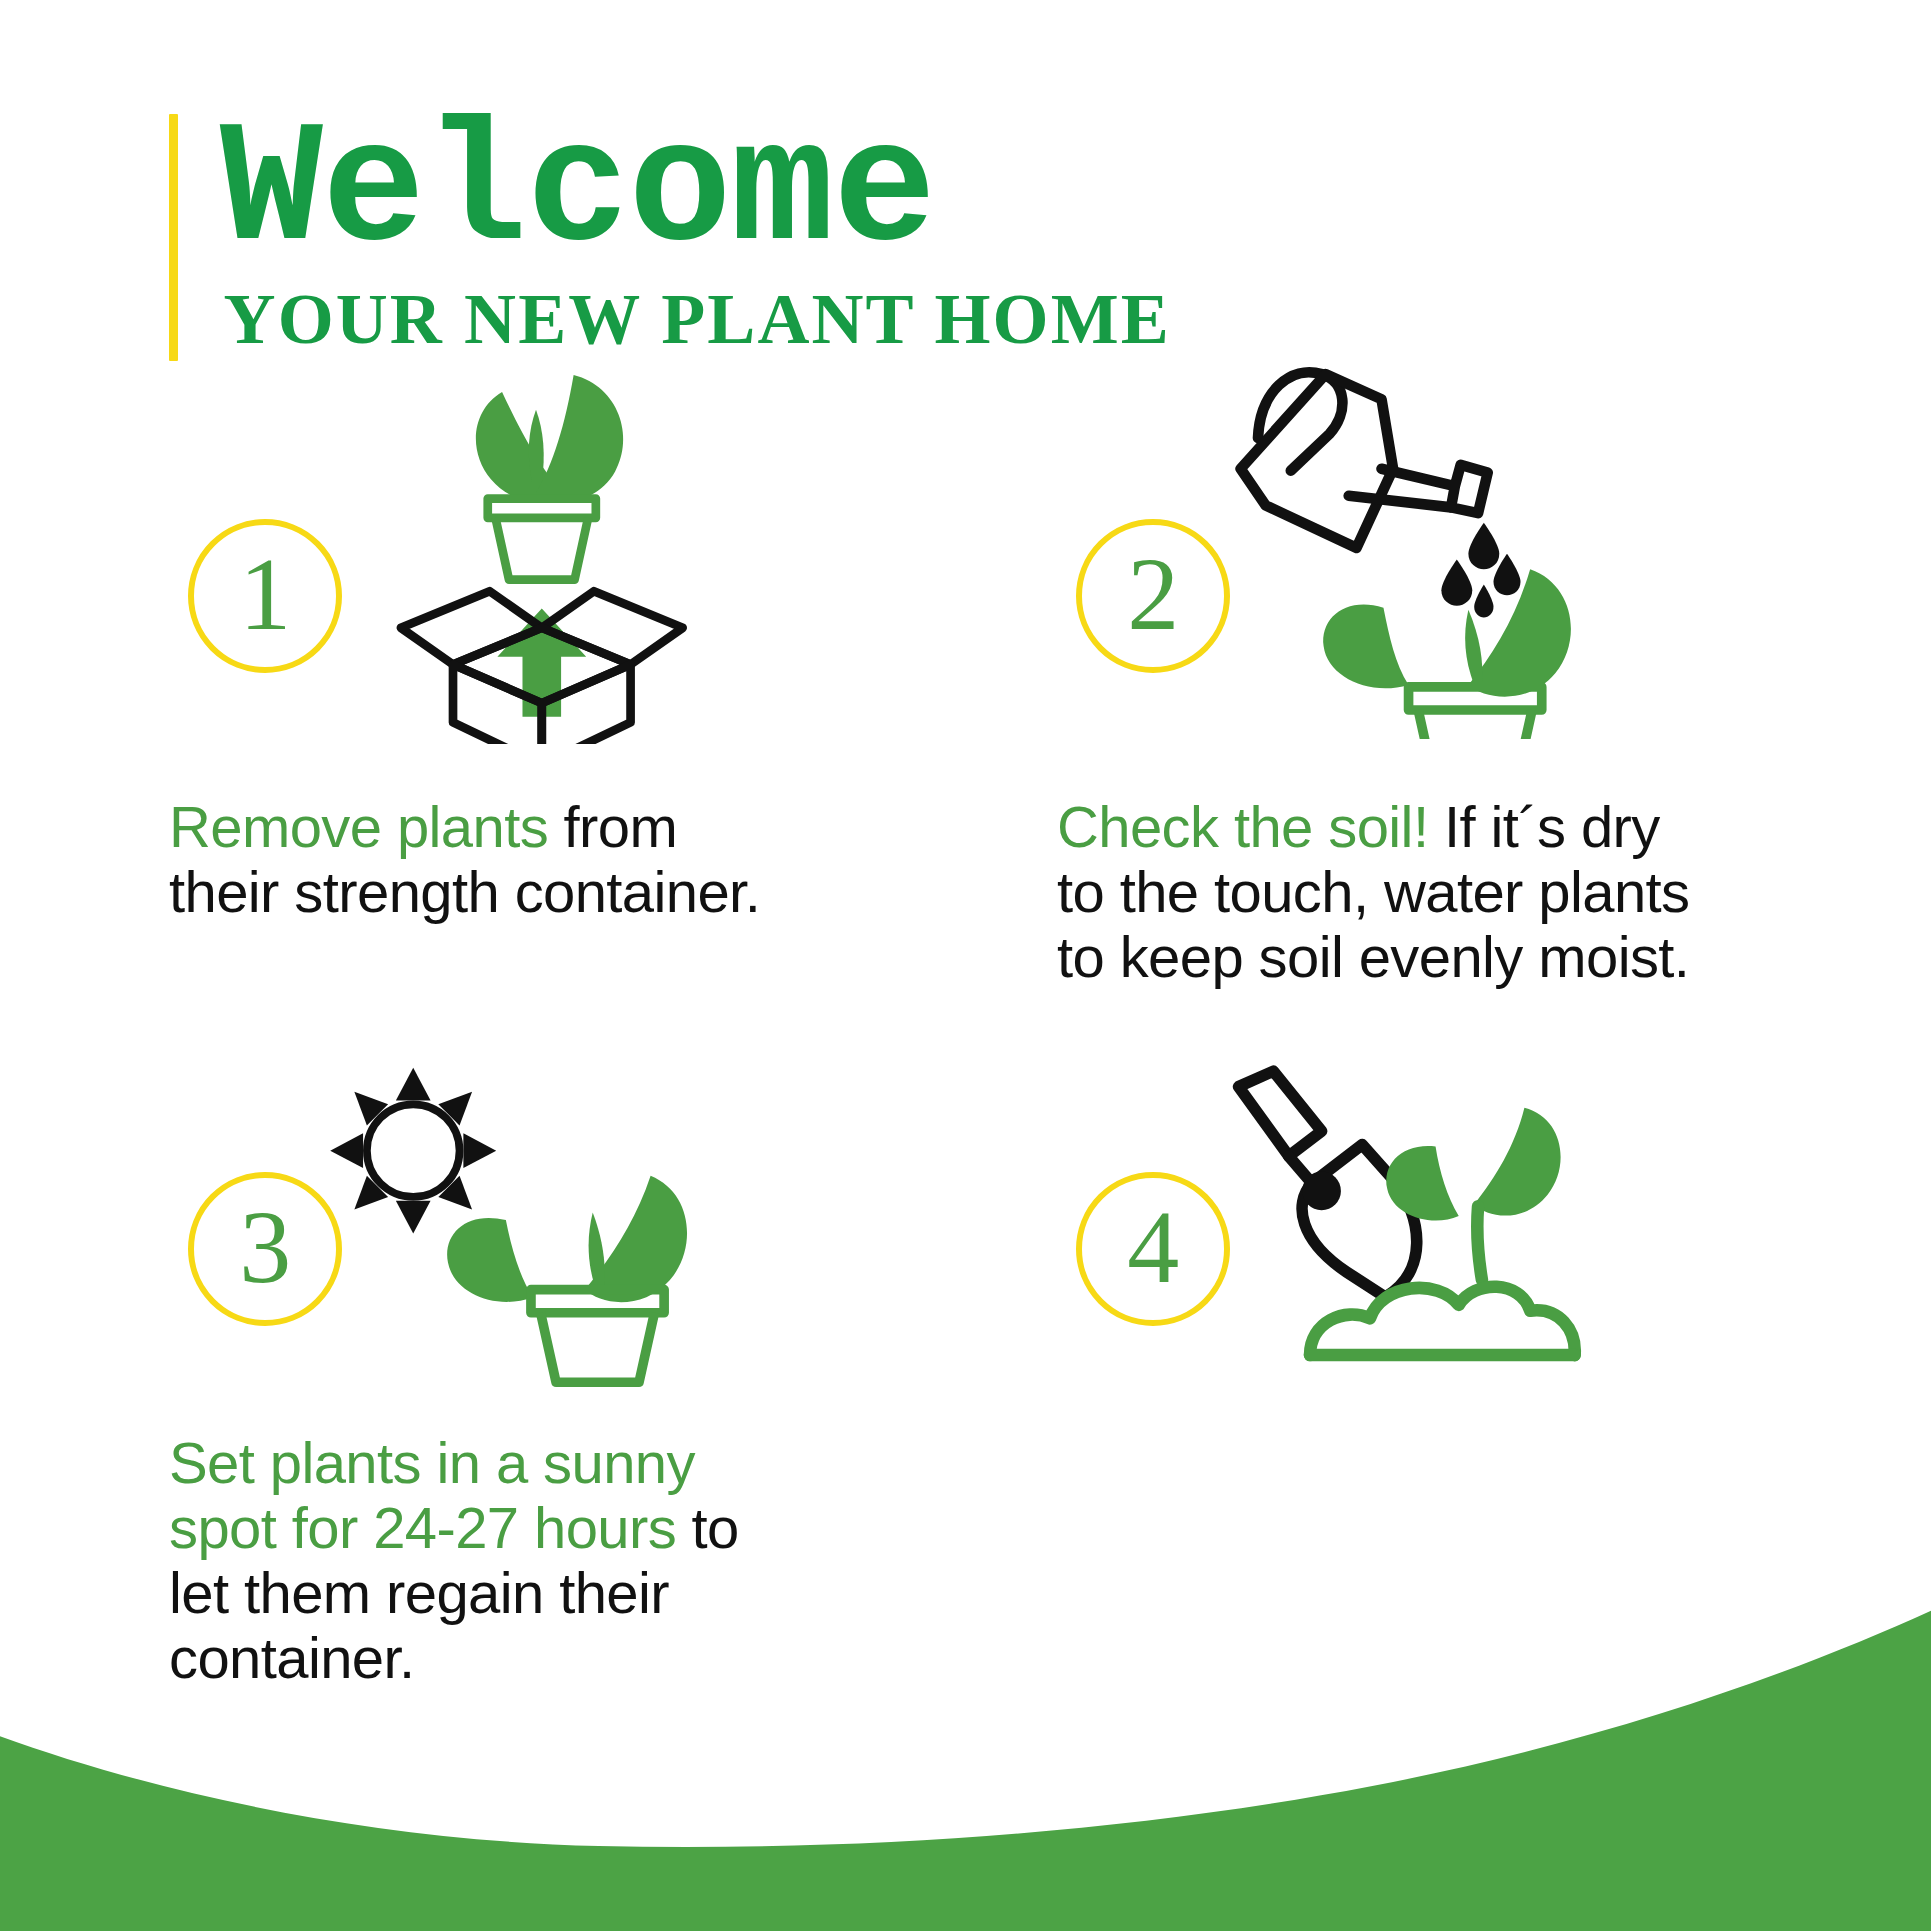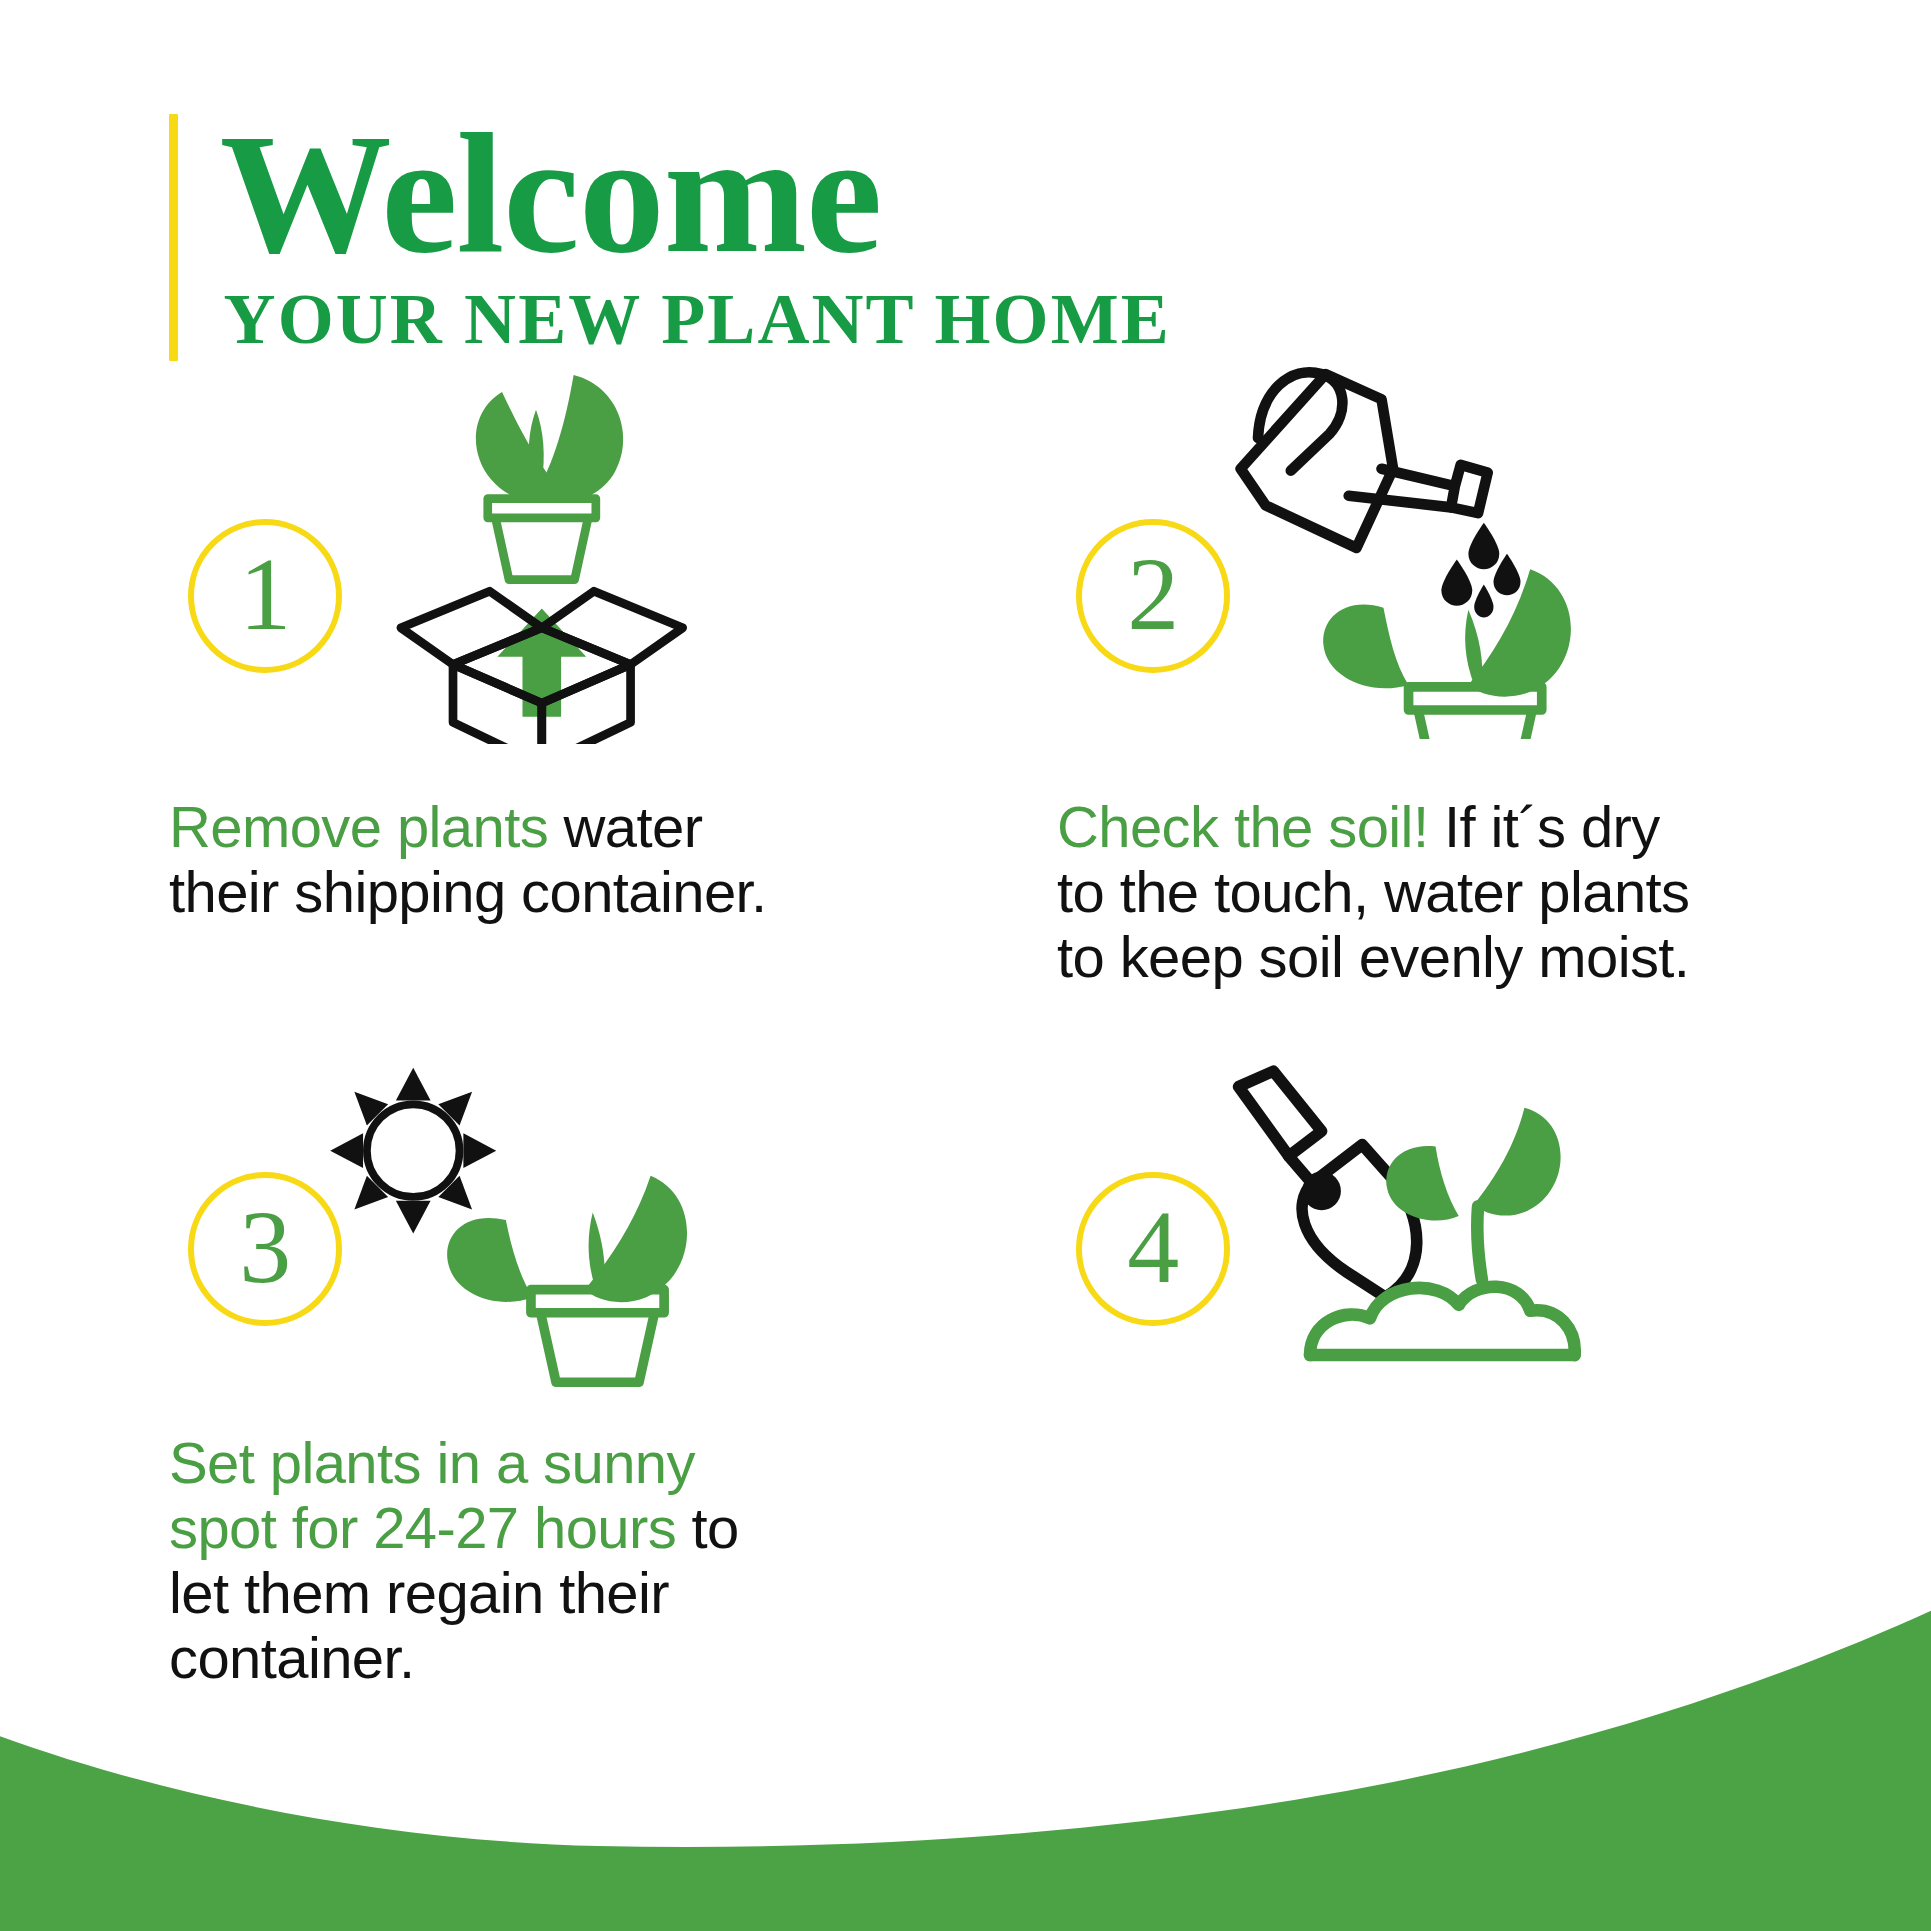--- a/index.html
+++ b/index.html
@@ -34,21 +34,21 @@
     background: #F7D915;
     margin-right: 42px;
     border-radius: 1px;
   }
   #title-block {
     display: flex;
     flex-direction: column;
     justify-content: flex-start;
   }
   #main-title {
-    font-family: Liberation Serif, serif;
+    font-family: Liberation Mono, monospace;
     font-size: 172px;
     font-weight: 700;
     color: #179B45;
     line-height: 0.92;
     letter-spacing: -1px;
     margin: 0;
     padding: 0;
   }
   #subtitle {
     font-family: "Liberation Serif", serif;
@@ -179,21 +179,21 @@
               <path d="M298 338 L298 398 L206 442 L206 378 Z"></path>
             </g>
           </svg>
         </div>
         <div class="step-badge-row">
           <div class="num-circle" style="left:19.3px; top:-235px;">
             <span>1</span>
           </div>
         </div>
         <div class="step-text" style="margin-top:41px; width:618px;">
-          <span class="hl">Remove plants</span><span> water their shipping container.</span>
+          <span class="hl">Remove plants</span><span> from their strength container.</span>
         </div>
       </div>
 
       <div class="step step-col-2">
         <div class="step-icon-area">
           <svg class="icon-svg" style="position:absolute; left:145px; top:-82px;" width="444" height="415" viewBox="0 0 460 430">
 
             <g fill="none" stroke="#111111" stroke-width="11" stroke-linejoin="round" stroke-linecap="round">
 
               <path d="M58 118 C60 70 92 42 124 52 C150 60 152 92 132 114 L92 152"></path>

